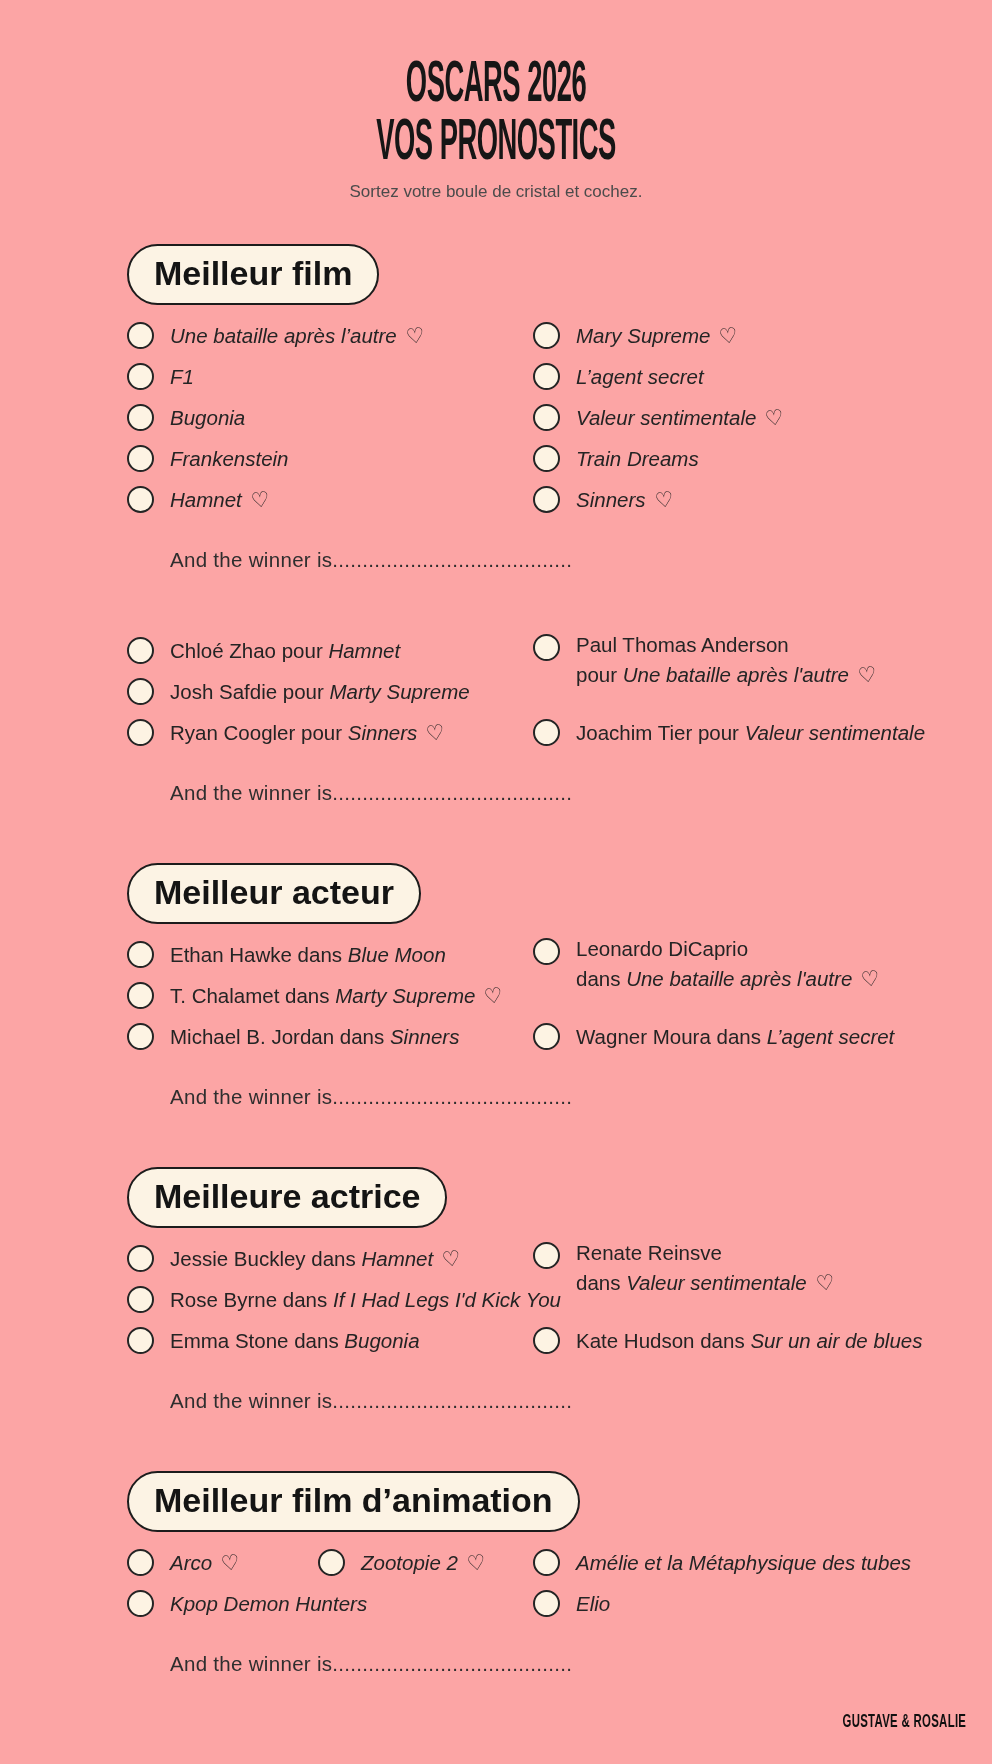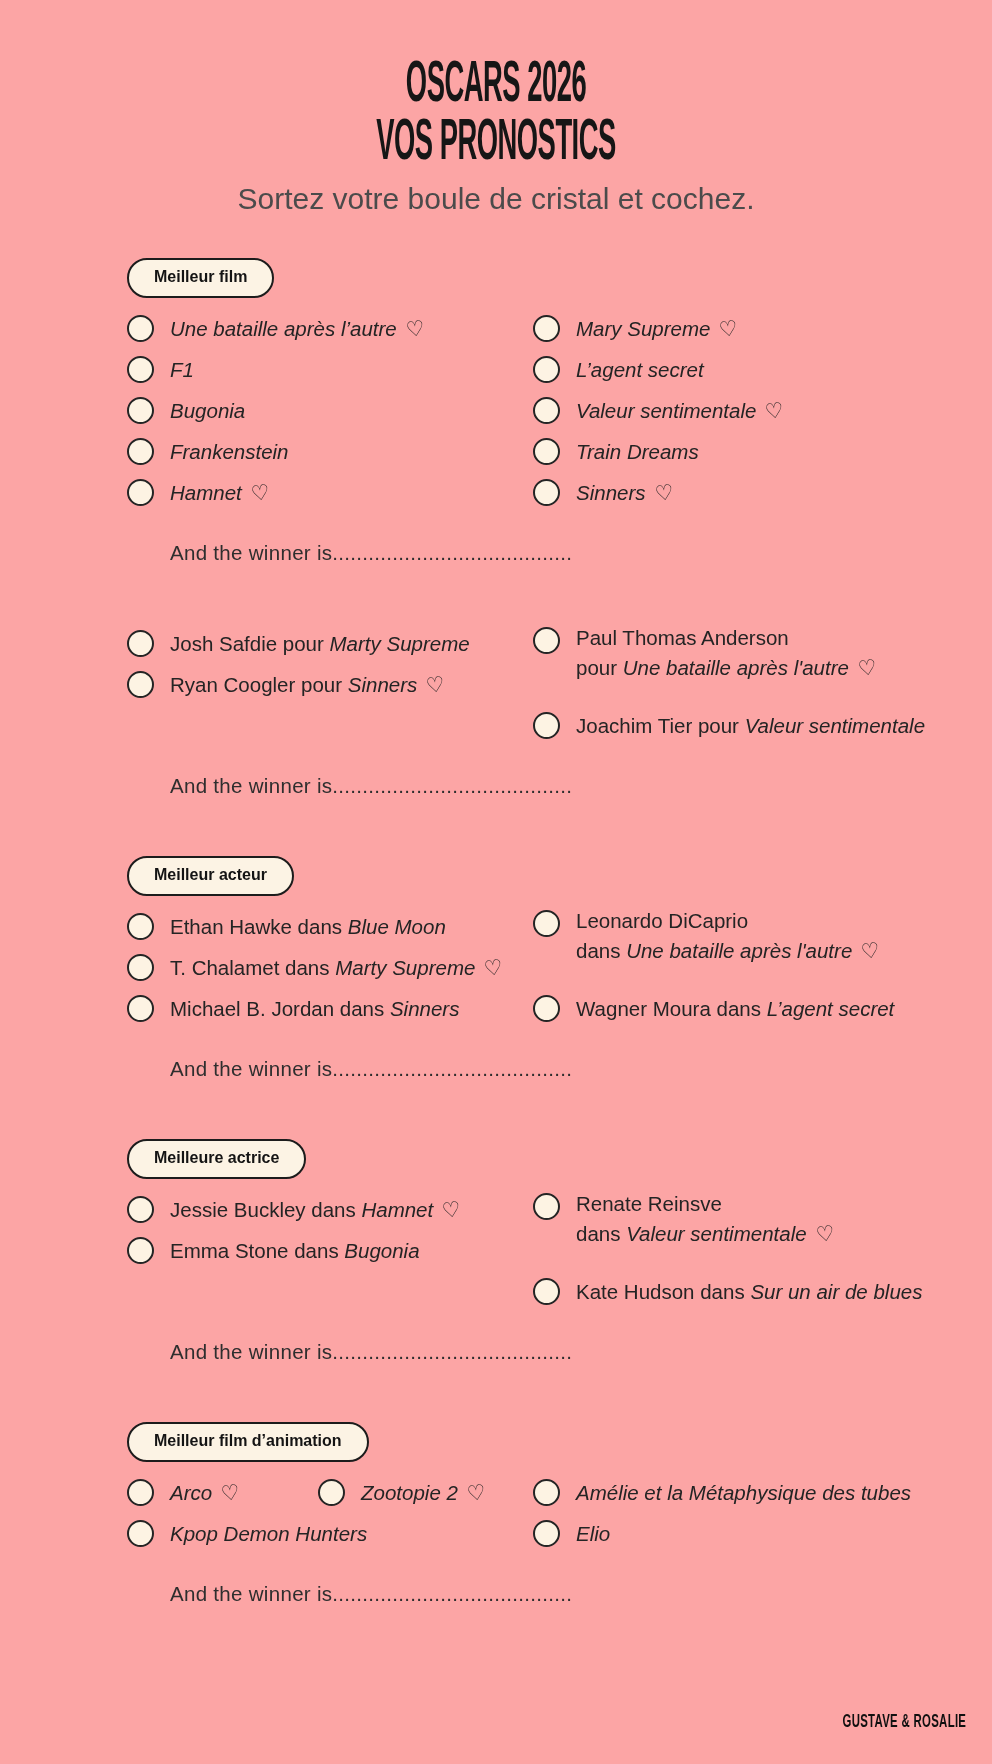--- a/index.html
+++ b/index.html
@@ -20,33 +20,33 @@
     font-size:57px;
     line-height:58px;
     color:#161616;
     transform:scaleX(0.48);
     transform-origin:50% 50%;
     white-space:nowrap;
     letter-spacing:-1px;
   }
   .subtitle {
     margin-top:14px;
-    font-size:30px;
+    font-size:17px;
     color:#4b4b4b;
   }
   
   .sections { margin-top:42px; padding-left:127px; padding-right:28px; }
   .section { margin-bottom:58px; }
   .pill {
     display:inline-block;
     background:#fcf3e4;
     border:2.5px solid #1c1c1c;
     border-radius:32px;
     padding:8px 25px 10px 25px;
-    font-size:16px;
+    font-size:34px;
     font-weight:bold;
     color:#141414;
   }
   .cols {
     display:grid;
     grid-template-columns:406px 1fr;
     margin-top:10px;
   }
   .cols.three { grid-template-columns:191px 215px 1fr; }
   .row {
@@ -154,20 +154,24 @@
             <div class="row">
               <span class="circle"></span>
               <span class="label"><em>Sinners</em><span class="heart">♡</span></span>
             </div>
           </div>
         </div><div class="winner">And the winner is........................................</div></section>
       <section class="section"><div class="cols">
           <div class="col">
             <div class="row">
               <span class="circle"></span>
+              <span class="label"><span>Chloé Zhao pour </span><em>Hamnet</em></span>
+            </div>
+            <div class="row">
+              <span class="circle"></span>
               <span class="label"><span>Josh Safdie pour </span><em>Marty Supreme</em></span>
             </div>
             <div class="row">
               <span class="circle"></span>
               <span class="label"><span>Ryan Coogler pour </span><em>Sinners</em><span class="heart">♡</span></span>
             </div>
           </div>
           <div class="col">
             <div class="row two">
               <span class="circle"></span>
@@ -203,20 +207,24 @@
               <span class="circle"></span>
               <span class="label"><span>Wagner Moura dans </span><em>L’agent secret</em></span>
             </div>
           </div>
         </div><div class="winner">And the winner is........................................</div></section>
       <section class="section"><div class="pill">Meilleure actrice</div><div class="cols">
           <div class="col">
             <div class="row">
               <span class="circle"></span>
               <span class="label"><span>Jessie Buckley dans </span><em>Hamnet</em><span class="heart">♡</span></span>
+            </div>
+            <div class="row">
+              <span class="circle"></span>
+              <span class="label"><span>Rose Byrne dans </span><em>If I Had Legs I'd Kick You</em></span>
             </div>
             <div class="row">
               <span class="circle"></span>
               <span class="label"><span>Emma Stone dans </span><em>Bugonia</em></span>
             </div>
           </div>
           <div class="col">
             <div class="row two">
               <span class="circle"></span>
               <span class="label"><span>Renate Reinsve</span><br><span>dans </span><em>Valeur sentimentale</em><span class="heart">♡</span></span>

